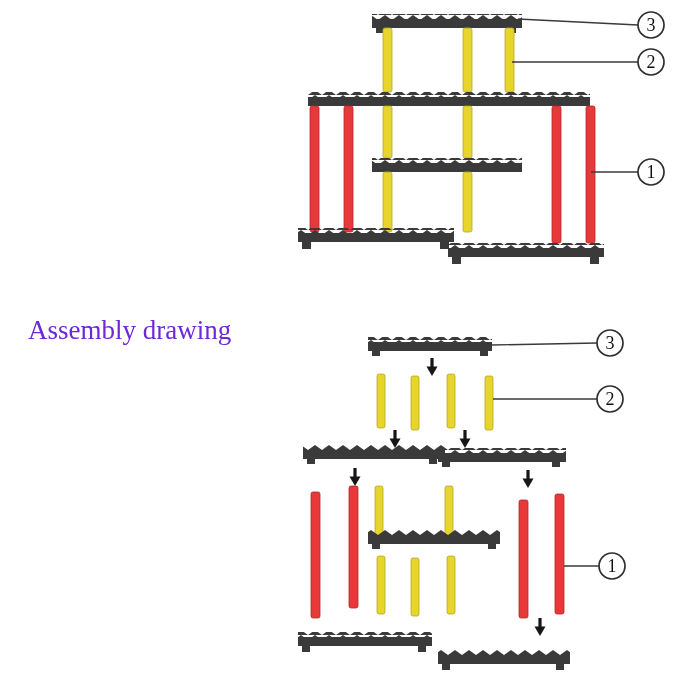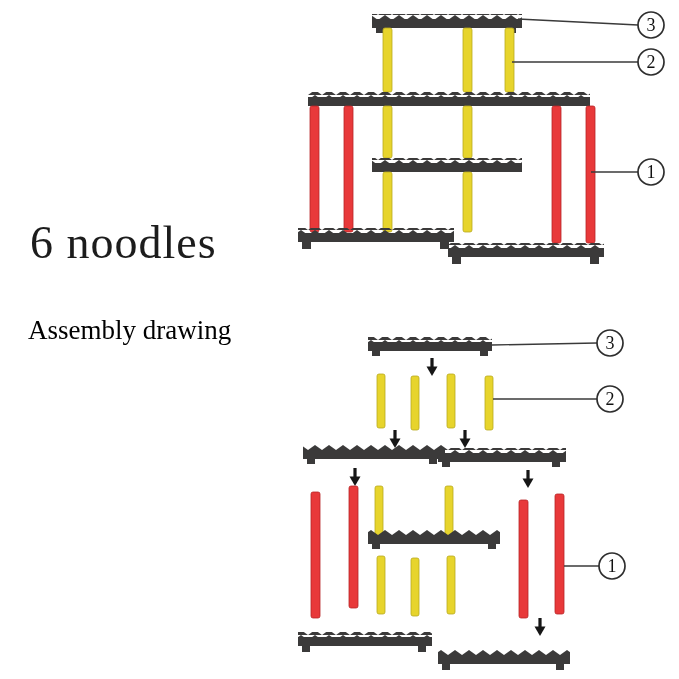--- a/index.html
+++ b/index.html
@@ -11,37 +11,36 @@
     position:relative;width:679px;height:679px;background:var(--bg);
     overflow:hidden;font-family:"Liberation Serif",serif;
   }
   .title{
     position:absolute;left:30px;top:218px;
     font:400 46px/1.1 "Liberation Serif",serif;color:var(--ink);
     letter-spacing:1px;
   }
   .subtitle{
     position:absolute;left:28px;top:314px;
-    font:400 27px/1.2 "Liberation Serif",serif;color:#000000;
+    font:400 27px/1.2 "Liberation Serif",serif;color:#6d28d9;
   }
   svg.diagram{position:absolute;left:0;top:0;}
   .slab{fill:var(--panel);}
   .pole-yellow{fill:var(--yellow);stroke:#b9a91e;stroke-width:.8;}
   .pole-red{fill:var(--red);stroke:#b82527;stroke-width:.8;}
   .leader{stroke:var(--line);stroke-width:1.4;fill:none;}
   .co-circle{fill:#fff;stroke:#2e2e2e;stroke-width:1.7;}
   .co-num{font:400 18px "Liberation Serif",serif;fill:#111;}
   .arrow-fill{fill:#161616;}
 </style>
 </head>
 <body>
 
 <div class="sheet">
 
-  <div class="title">6 noodles</div>
   <div class="subtitle">Assembly drawing</div>
 
   <svg class="diagram" width="679" height="679" viewBox="0 0 679 679" xmlns="http://www.w3.org/2000/svg">
 
     <defs>
       <pattern id="bumps" width="14" height="5" patternUnits="userSpaceOnUse">
         <path d="M0,5 L7,0 L14,5 Z" class="slab"></path>
       </pattern>
       <g id="arw">
         <rect x="-1.6" y="0" width="3.2" height="10" class="arrow-fill"></rect>

